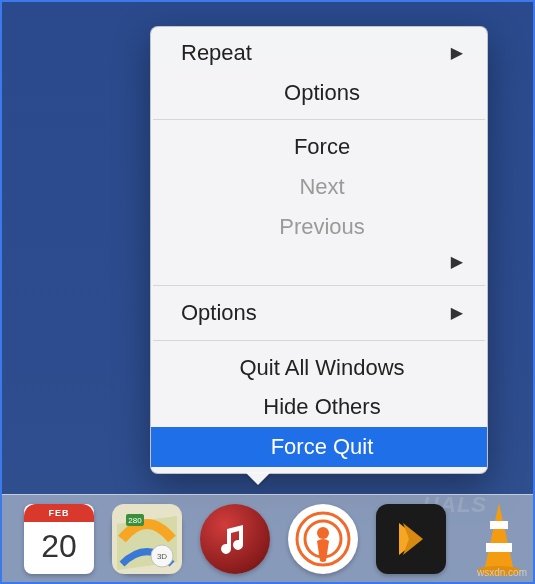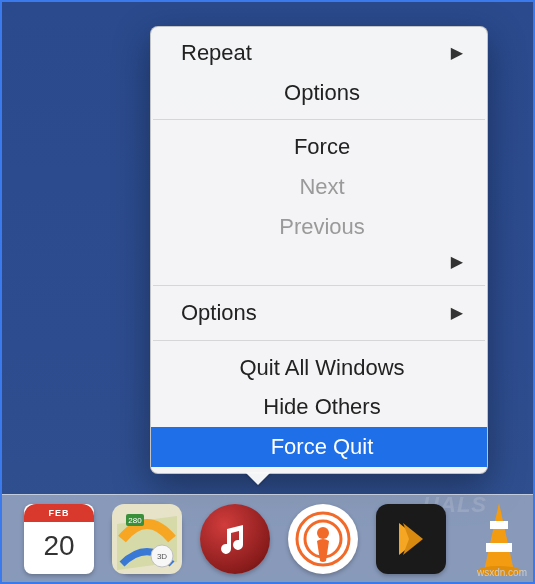--- a/index.html
+++ b/index.html
@@ -75,21 +75,21 @@
       border-radius: 12px 12px 0 0;
       color: #fff;
       font-size: 9px;
       font-weight: 600;
       display: flex; align-items: center; justify-content: center;
       letter-spacing: 1px;
     }
     .icon-calendar .daynum {
       margin-top: 14px;
       color: #333;
-      font-size: 28px;
+      font-size: 32px;
       font-weight: 300;
     }
     
     .icon-maps {
       background: linear-gradient(135deg, #e8e2c8 0%, #d9e0b8 50%, #c6d9a0 100%);
       border-radius: 20px;
     }
     .icon-maps svg { width: 70px; height: 70px; }
     
     .icon-music {

